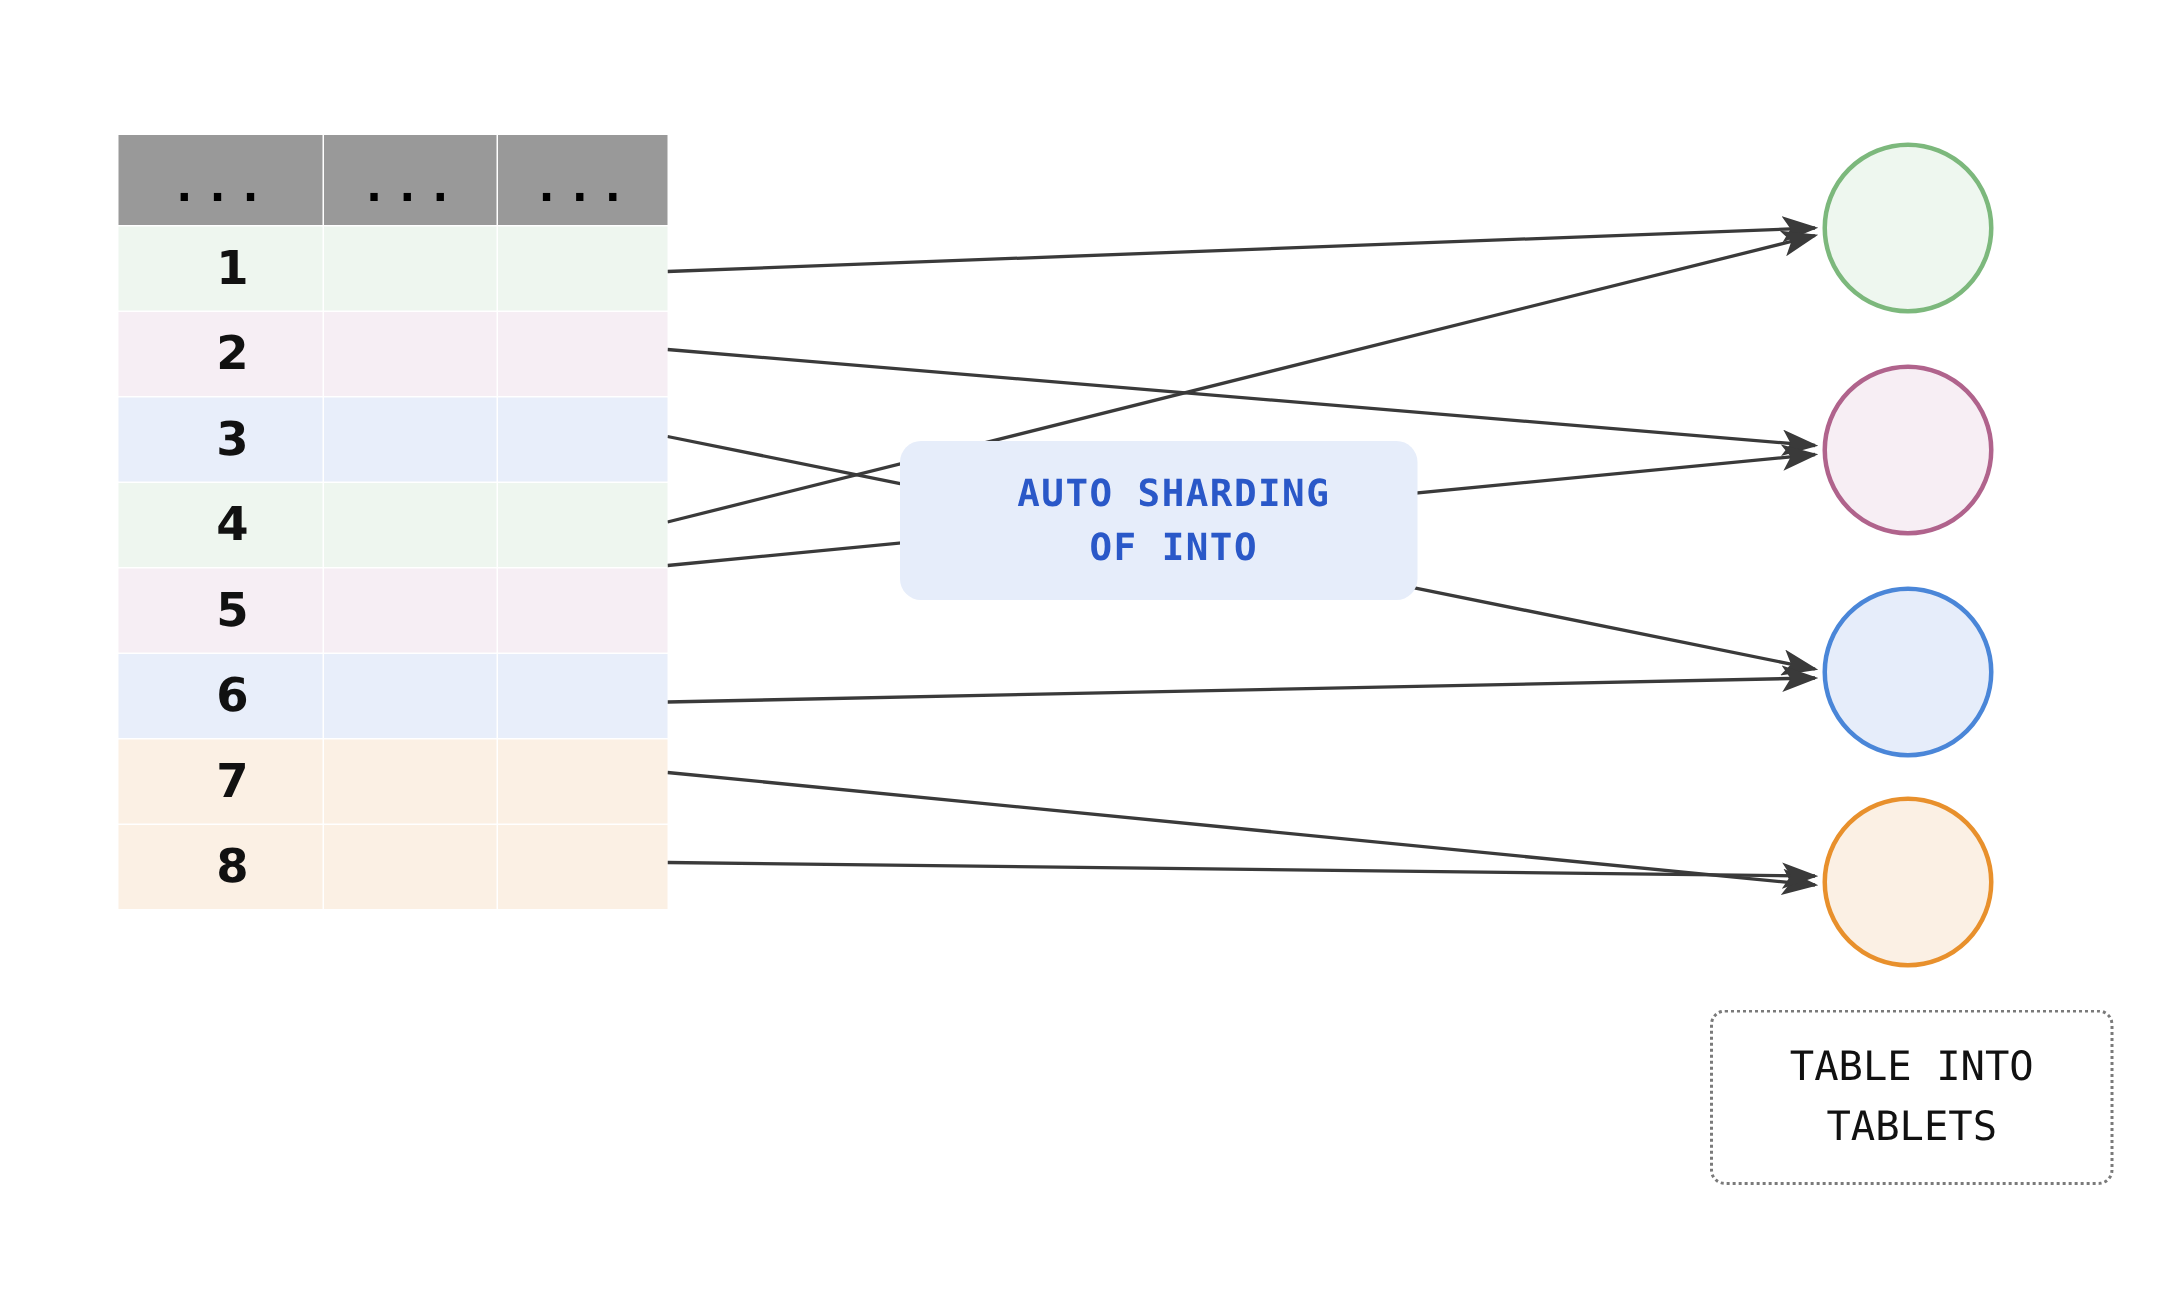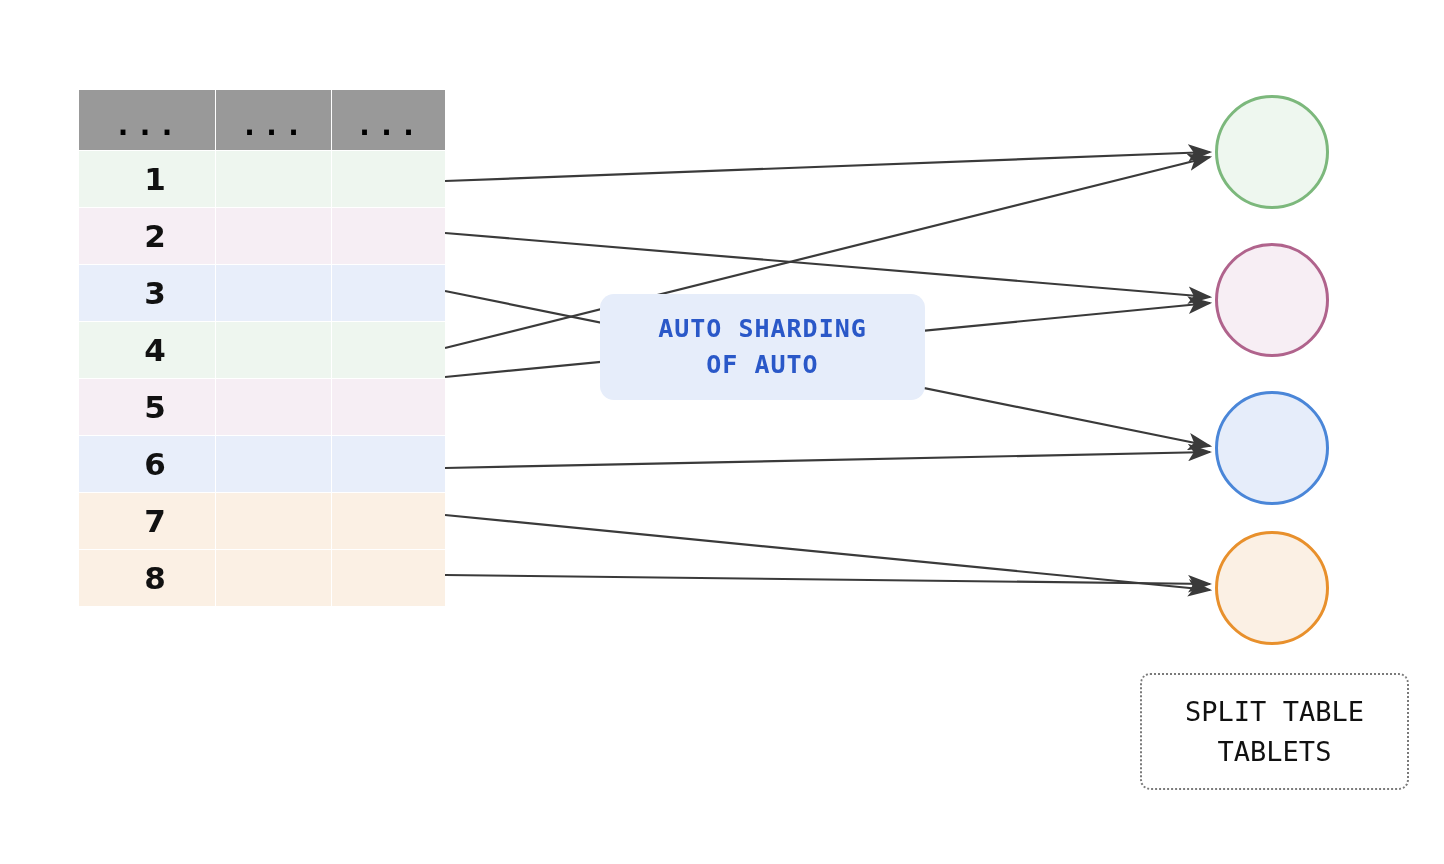--- a/index.html
+++ b/index.html
@@ -104,20 +104,21 @@
     display: flex;
     align-items: center;
     justify-content: center;
     text-align: center;
     font-family: "DejaVu Sans Mono", monospace;
     font-size: 25px;
     font-weight: 700;
     line-height: 1.45;
     color: #2a58c8;
     letter-spacing: 1px;
+    padding-left: 20px;
   }
 
   
   .legend {
     position: absolute;
     border: 2px dotted #7a7a7a;
     border-radius: 10px;
     display: flex;
     align-items: center;
     justify-content: center;
@@ -212,32 +213,32 @@
           <div class="t-cell c1" style="background: rgb(251, 240, 228);">8</div>
           <div class="t-cell c2" style="background: rgb(251, 240, 228);"></div>
           <div class="t-cell c3" style="background: rgb(251, 240, 228);"></div>
         </div>
       </div>
   </div>
 
   <div id="callout">
     <div>
       <span>AUTO SHARDING</span><br>
-      <span>OF AUTO</span>
+      <span>OF INTO</span>
     </div>
   </div>
 
   <div id="tablets-layer">
       <div class="tablet" style="left: 1215px; top: 95px; border-color: rgb(124, 184, 124); background: rgb(238, 247, 239);"></div>
       <div class="tablet" style="left: 1215px; top: 243px; border-color: rgb(176, 99, 140); background: rgb(247, 238, 244);"></div>
       <div class="tablet" style="left: 1215px; top: 391px; border-color: rgb(74, 134, 216); background: rgb(230, 237, 250);"></div>
       <div class="tablet" style="left: 1215px; top: 531px; border-color: rgb(232, 144, 44); background: rgb(251, 240, 228);"></div>
     </div>
 
 
   <div class="legend" id="legend-tablets">
     <div>
-      <span>SPLIT TABLE</span><br>
+      <span>TABLE INTO</span><br>
       <span>TABLETS</span>
     </div>
   </div>
 
 </div>
 
 </body></html>

